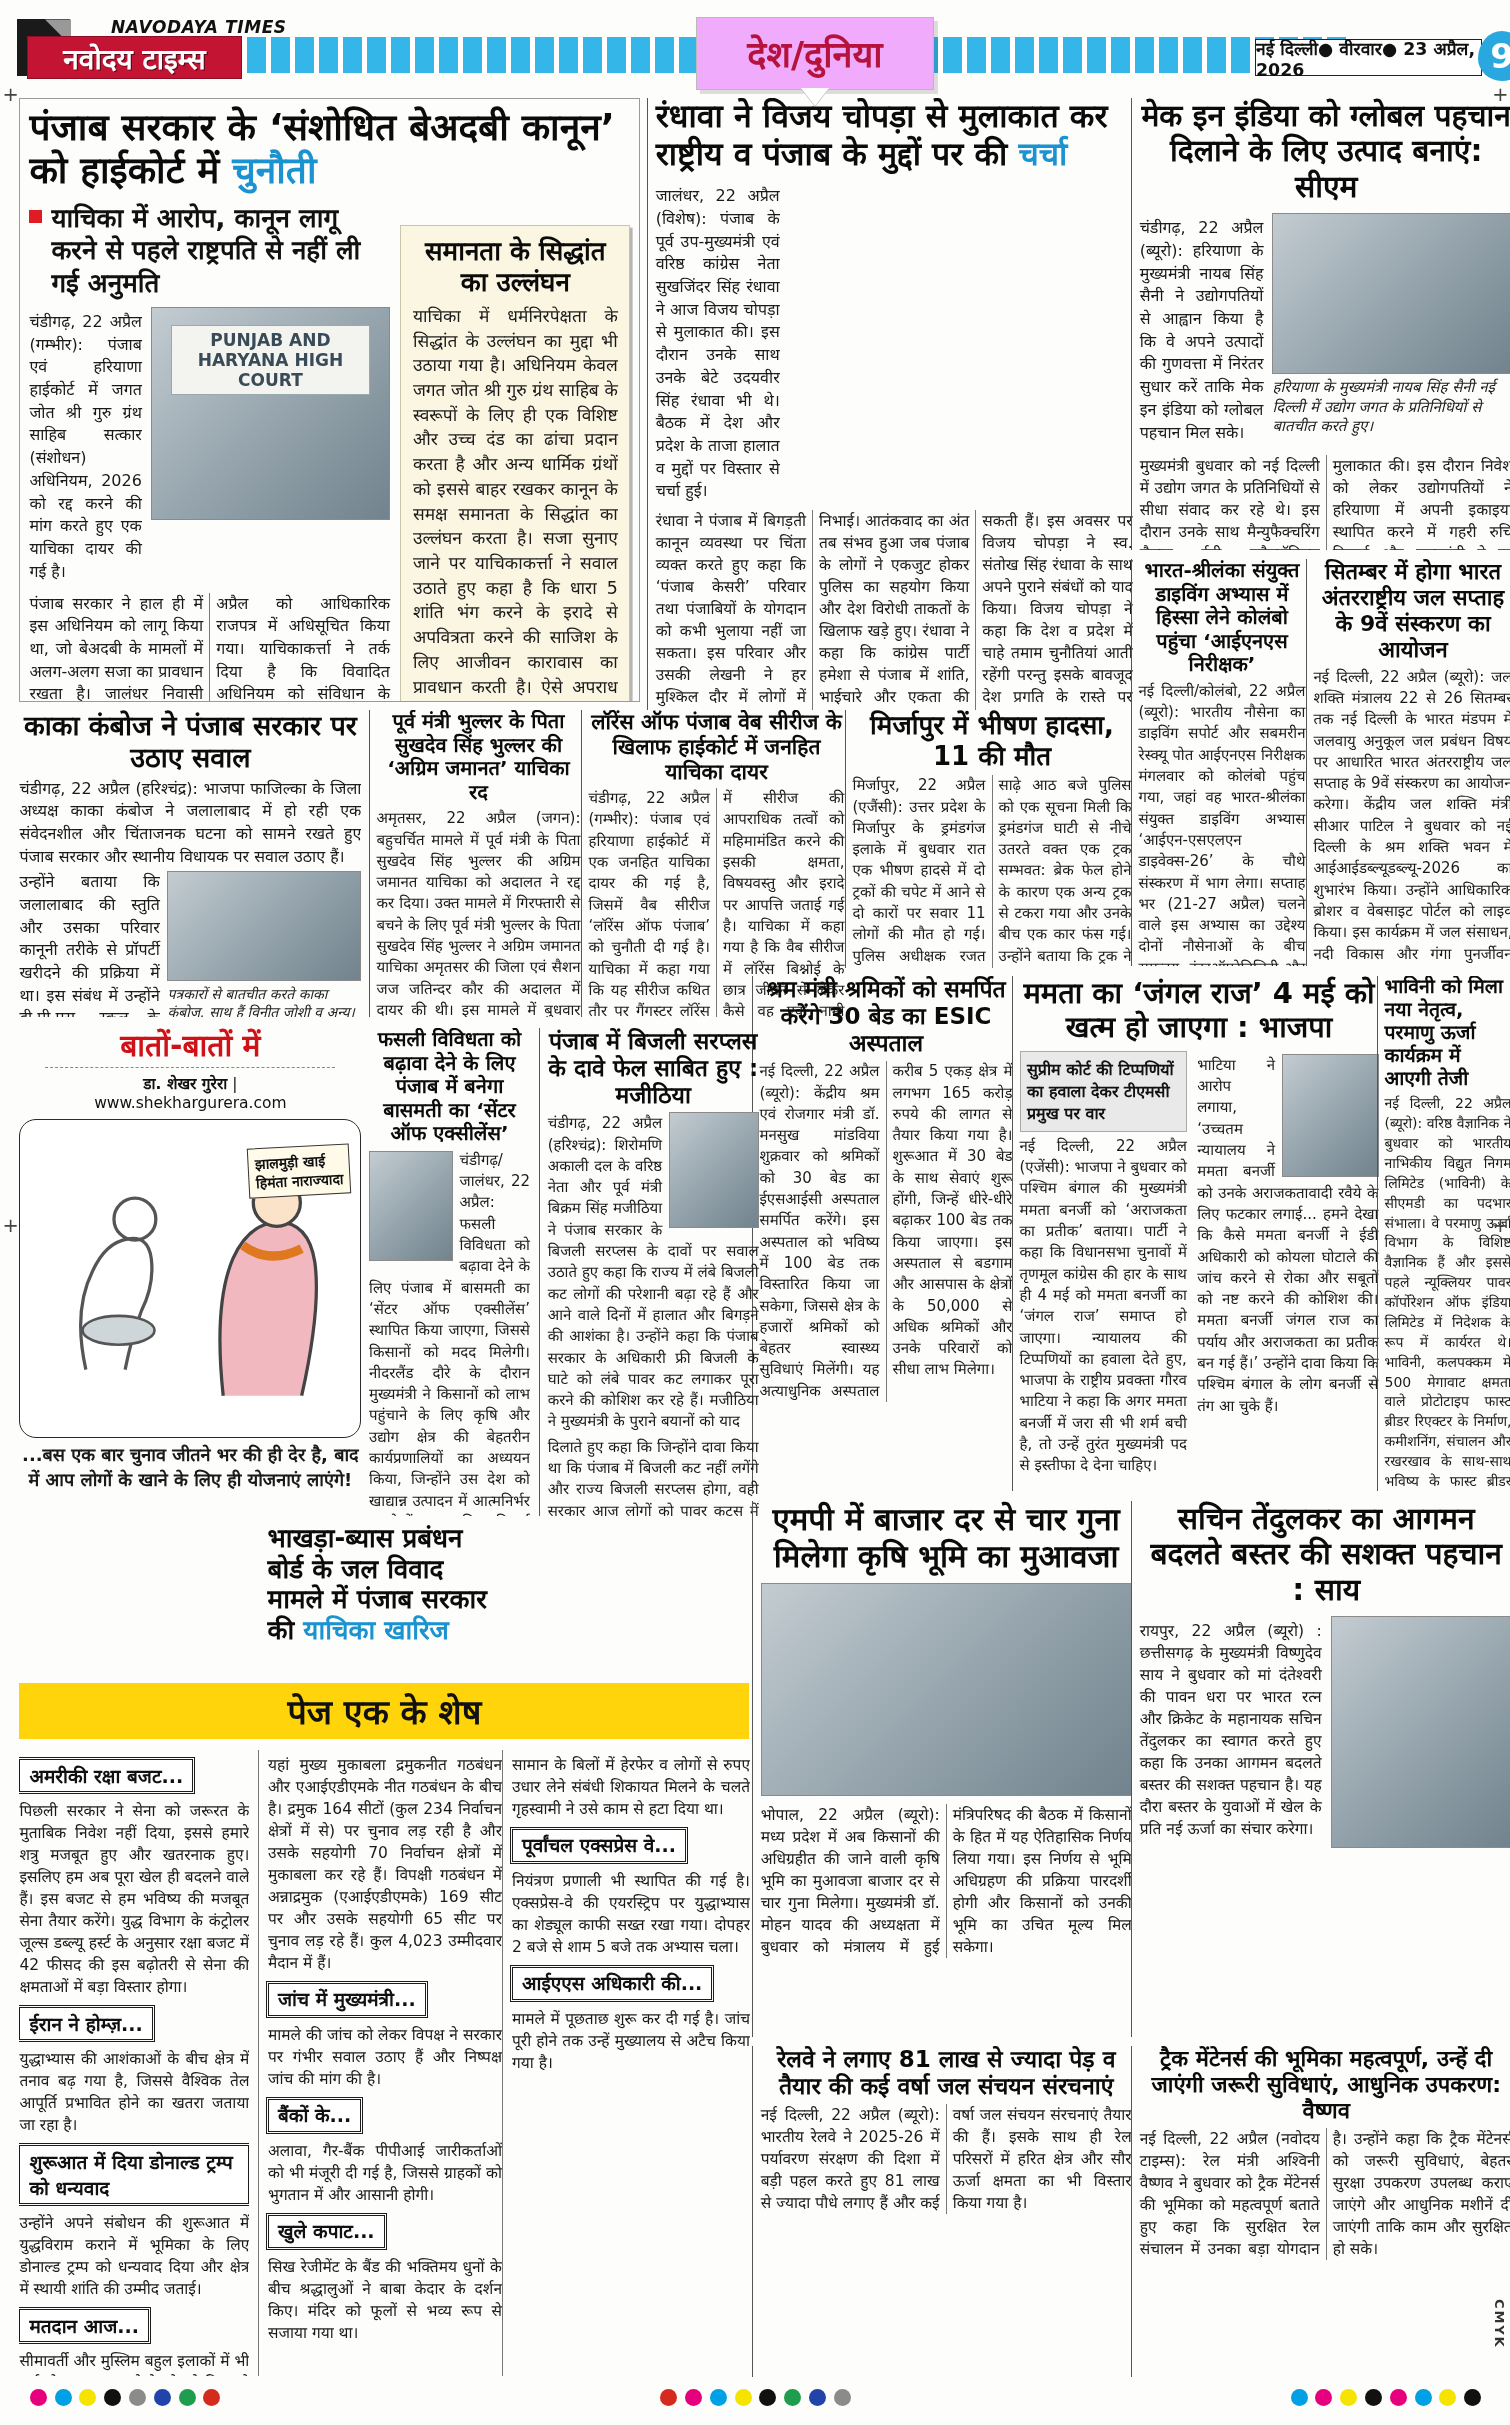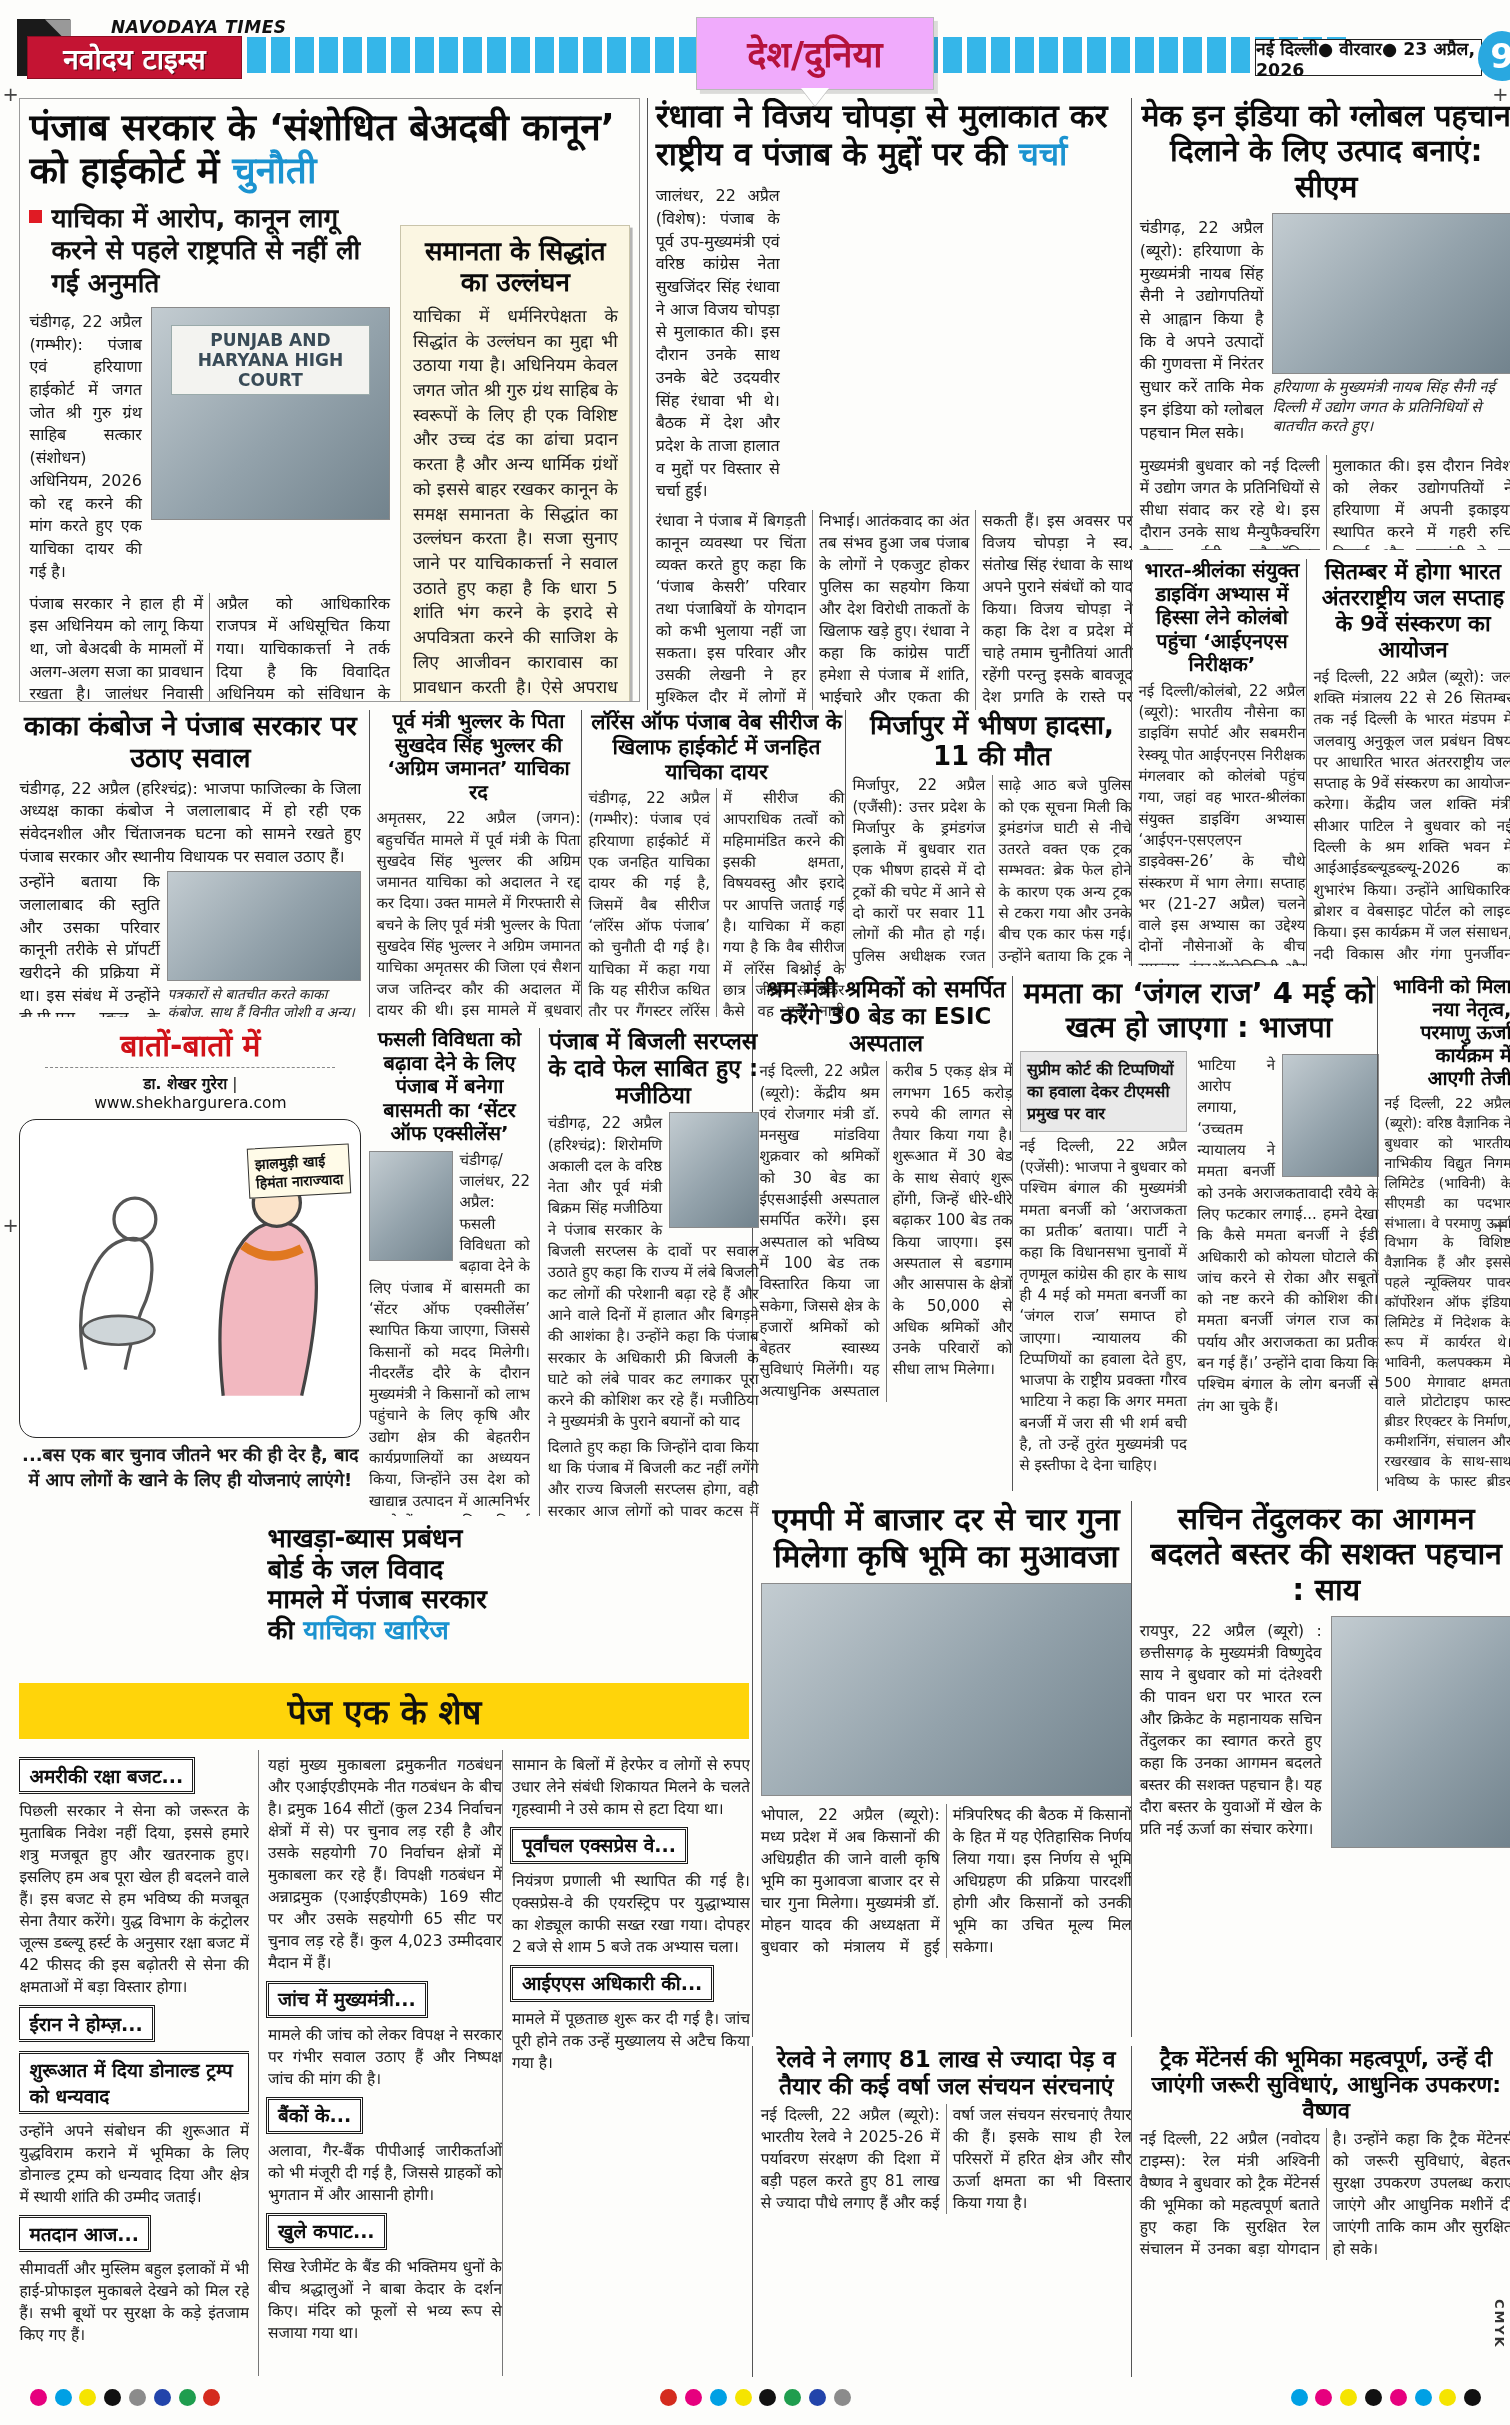--- a/index.html
+++ b/index.html
@@ -158,21 +158,21 @@
         <p class="body" style="font-size:15px;">नई दिल्ली, 22 अप्रैल (एजेंसी): भाजपा ने बुधवार को पश्चिम बंगाल की मुख्यमंत्री ममता बनर्जी को ‘अराजकता का प्रतीक’ बताया। पार्टी ने कहा कि विधानसभा चुनावों में तृणमूल कांग्रेस की हार के साथ ही 4 मई को ममता बनर्जी का ‘जंगल राज’ समाप्त हो जाएगा। न्यायालय की टिप्पणियों का हवाला देते हुए, भाजपा के राष्ट्रीय प्रवक्ता गौरव भाटिया ने कहा कि अगर ममता बनर्जी में जरा सी भी शर्म बची है, तो उन्हें तुरंत मुख्यमंत्री पद से इस्तीफा दे देना चाहिए।</p>
       </div>
       <div style="width:52%;">
         <div class="ph portrait"></div>
         <p class="body" style="font-size:15px;">भाटिया ने आरोप लगाया, ‘उच्चतम न्यायालय ने ममता बनर्जी को उनके अराजकतावादी रवैये के लिए फटकार लगाई... हमने देखा कि कैसे ममता बनर्जी ने ईडी अधिकारी को कोयला घोटाले की जांच करने से रोका और सबूतों को नष्ट करने की कोशिश की। ममता बनर्जी जंगल राज का पर्याय और अराजकता का प्रतीक बन गई हैं।’ उन्होंने दावा किया कि पश्चिम बंगाल के लोग बनर्जी से तंग आ चुके हैं।</p>
       </div>
     </div>
   </section>
 
   <section class="art" style="left:1377px;top:976px;width:127px;height:515px;border-left:1.3px solid #555;padding-left:6.5px;">
-    <h3 style="font-size:19.4px;text-align:right;">भाविनी को मिला नया नेतृत्व, परमाणु ऊर्जा कार्यक्रम में आएगी तेजी</h3>
+    <h3 style="font-size:19.4px;text-align:left;">भाविनी को मिला नया नेतृत्व, परमाणु ऊर्जा कार्यक्रम में आएगी तेजी</h3>
     <p class="body" style="font-size:14px;">नई दिल्ली, 22 अप्रैल (ब्यूरो): वरिष्ठ वैज्ञानिक ने बुधवार को भारतीय नाभिकीय विद्युत निगम लिमिटेड (भाविनी) के सीएमडी का पदभार संभाला। वे परमाणु ऊर्जा विभाग के विशिष्ट वैज्ञानिक हैं और इससे पहले न्यूक्लियर पावर कॉर्पोरेशन ऑफ इंडिया लिमिटेड में निदेशक के रूप में कार्यरत थे। भाविनी, कलपक्कम में 500 मेगावाट क्षमता वाले प्रोटोटाइप फास्ट ब्रीडर रिएक्टर के निर्माण, कमीशनिंग, संचालन और रखरखाव के साथ-साथ भविष्य के फास्ट ब्रीडर रिएक्टरों की जिम्मेदारी संभालती है।</p>
   </section>
 
   <section class="art" style="left:19.4px;top:1028px;width:342px;height:488px;">
     <h2 style="color:#d01218;font-size:30px;text-align:center;">बातों-बातों में</h2>
     <div style="text-align:center;border-top:1.3px dashed #888;margin:3.9px 26px 6.5px 26px;padding-top:3.9px;font-size:15.5px;">
       <b>डा. शेखर गुरेरा</b>
       <span> | </span>
       <span>www.shekhargurera.com</span>
     </div>
@@ -214,20 +214,21 @@
   </section>
 
   <div class="banner" style="position:absolute;left:19.4px;top:1683px;width:730px;height:56px;">
     <span>पेज एक के शेष</span>
   </div>
 
   <section class="art brief" style="left:19.4px;top:1750px;width:230px;height:626px;">
     <div class="bhead">अमरीकी रक्षा बजट...</div>
     <p class="body">पिछली सरकार ने सेना को जरूरत के मुताबिक निवेश नहीं दिया, इससे हमारे शत्रु मजबूत हुए और खतरनाक हुए। इसलिए हम अब पूरा खेल ही बदलने वाले हैं। इस बजट से हम भविष्य की मजबूत सेना तैयार करेंगे। युद्ध विभाग के कंट्रोलर जूल्स डब्ल्यू हर्स्ट के अनुसार रक्षा बजट में 42 फीसद की इस बढ़ोतरी से सेना की क्षमताओं में बड़ा विस्तार होगा।</p>
     <div class="bhead">ईरान ने होम्ज़...</div>
+    <p class="body">युद्धाभ्यास की आशंकाओं के बीच क्षेत्र में तनाव बढ़ गया है, जिससे वैश्विक तेल आपूर्ति प्रभावित होने का खतरा जताया जा रहा है।</p>
     <div class="bhead">शुरूआत में दिया डोनाल्ड ट्रम्प को धन्यवाद</div>
     <p class="body">उन्होंने अपने संबोधन की शुरूआत में युद्धविराम कराने में भूमिका के लिए डोनाल्ड ट्रम्प को धन्यवाद दिया और क्षेत्र में स्थायी शांति की उम्मीद जताई।</p>
     <div class="bhead">मतदान आज...</div>
     <p class="body">सीमावर्ती और मुस्लिम बहुल इलाकों में भी हाई-प्रोफाइल मुकाबले देखने को मिल रहे हैं। सभी बूथों पर सुरक्षा के कड़े इंतजाम किए गए हैं।</p>
   </section>
 
   <section class="art brief" style="left:258px;top:1750px;width:234px;height:626px;border-left:0.6px solid #777;padding-left:9px;">
     <p class="body">यहां मुख्य मुकाबला द्रमुकनीत गठबंधन और एआईएडीएमके नीत गठबंधन के बीच है। द्रमुक 164 सीटों (कुल 234 निर्वाचन क्षेत्रों में से) पर चुनाव लड़ रही है और उसके सहयोगी 70 निर्वाचन क्षेत्रों में मुकाबला कर रहे हैं। विपक्षी गठबंधन में अन्नाद्रमुक (एआईएडीएमके) 169 सीट पर और उसके सहयोगी 65 सीट पर चुनाव लड़ रहे हैं। कुल 4,023 उम्मीदवार मैदान में हैं।</p>
     <div class="bhead">जांच में मुख्यमंत्री...</div>
     <p class="body">मामले की जांच को लेकर विपक्ष ने सरकार पर गंभीर सवाल उठाए हैं और निष्पक्ष जांच की मांग की है।</p>

